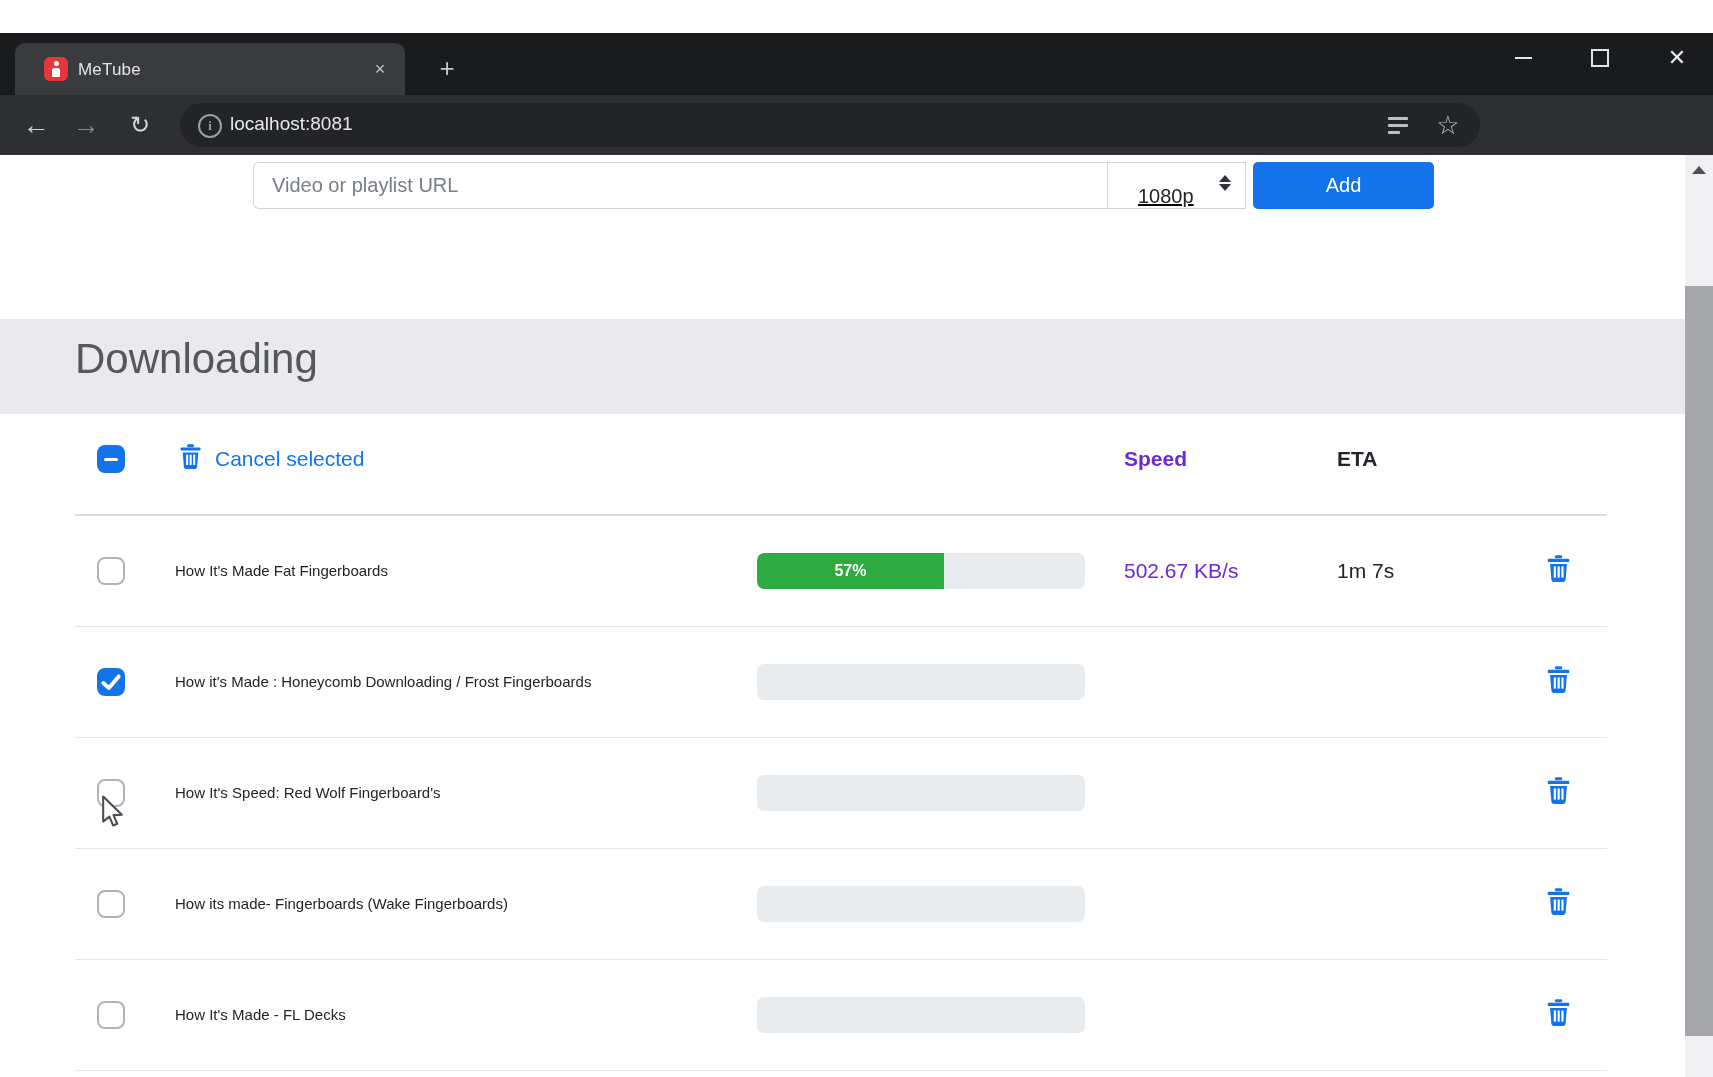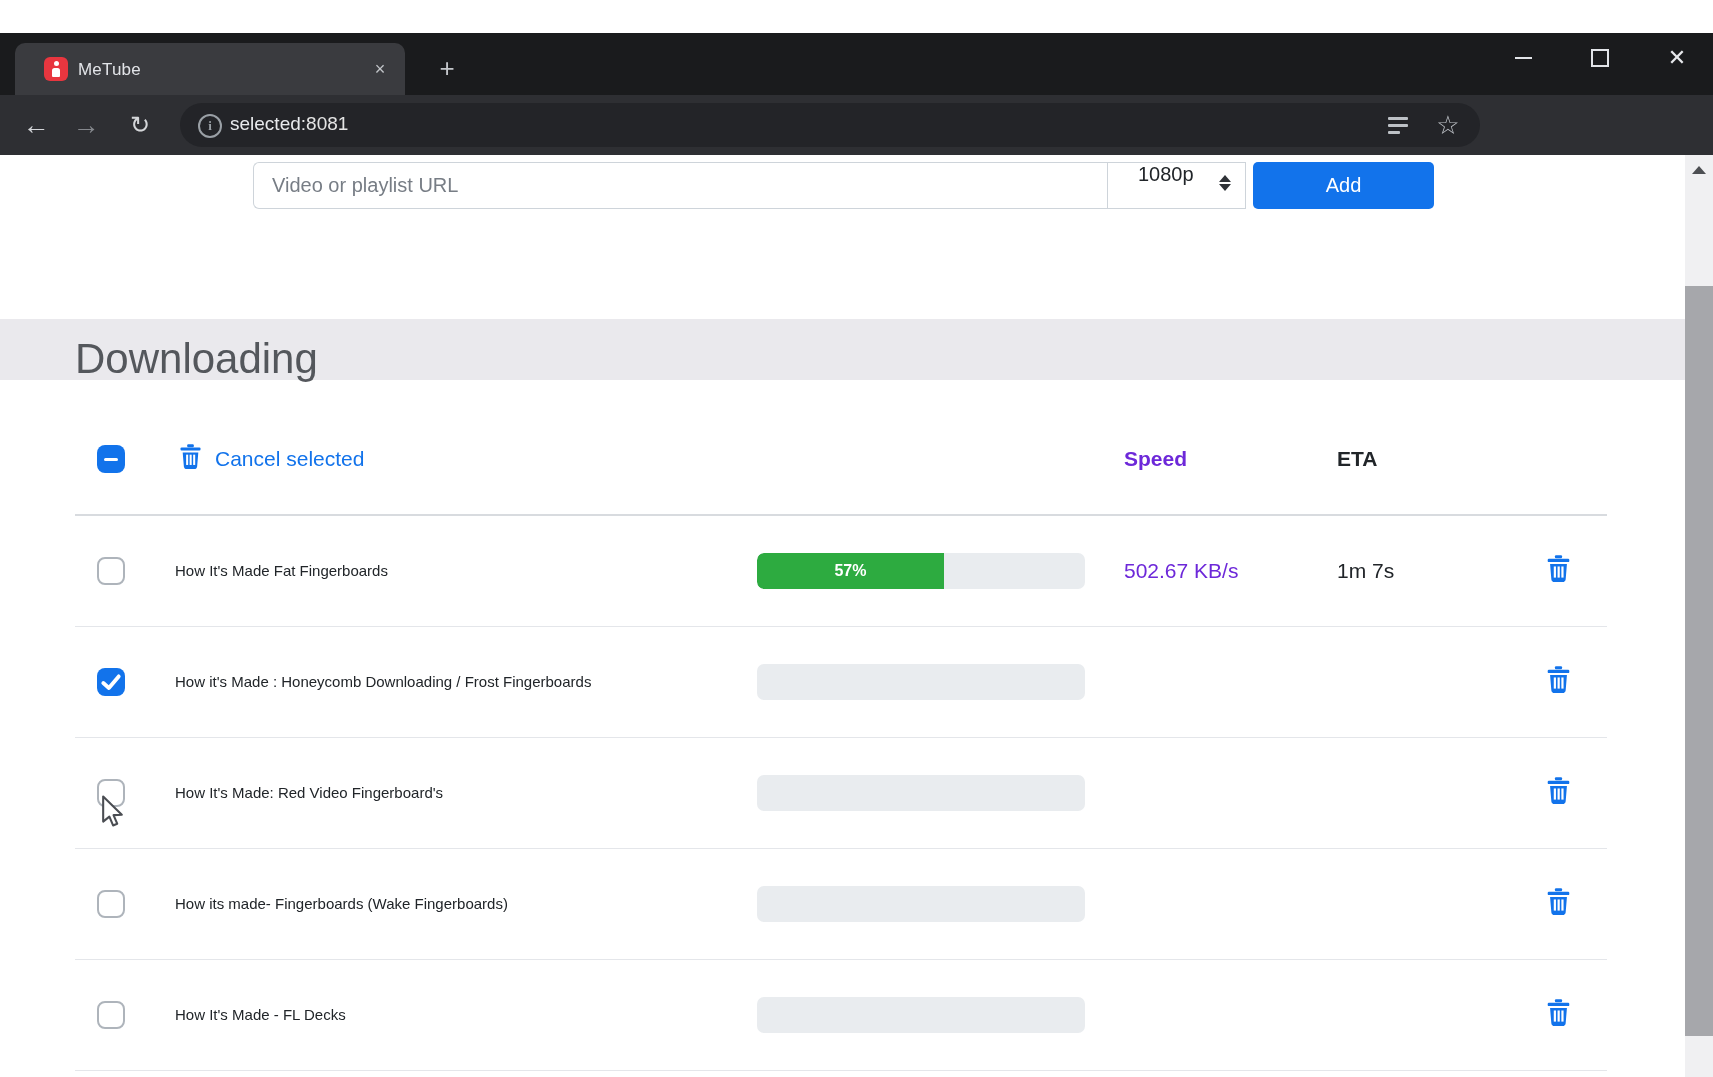--- a/index.html
+++ b/index.html
@@ -34,29 +34,29 @@
   .incog-label{position:absolute;left:1506px;top:80px;font-size:17px;color:#e6e8ea;}
   .incog-avatar{position:absolute;left:1606px;top:74px;width:36px;height:36px;border-radius:50%;background:#dadde1;}
   .kebab{position:absolute;left:1668px;top:74px;width:20px;height:36px;display:flex;flex-direction:column;align-items:center;justify-content:center;gap:4px;}
   .kebab i{width:4px;height:4px;border-radius:50%;background:#cfd2d6;display:block;}
 
   
   .page{position:absolute;left:0;top:122px;width:1713px;height:955px;background:#fff;}
 
   .url-input{position:absolute;left:253px;top:7px;width:854px;height:47px;border:1px solid #ced4da;border-right:none;border-radius:6px 0 0 6px;box-sizing:border-box;padding:0 18px;font-size:20px;color:#14532d;font-family:"Liberation Sans",sans-serif;outline:none;}
   .url-input::placeholder{color:#777d85;opacity:1;}
-  .quality{position:absolute;left:1107px;top:7px;width:139px;height:47px;border:1px solid #ced4da;box-sizing:border-box;background:#fff;display:flex;align-items:flex-start;}
+  .quality{position:absolute;left:1107px;top:7px;width:139px;height:47px;border:1px solid #ced4da;box-sizing:border-box;background:#fff;display:flex;align-items:flex-end;text-decoration:underline;}
   .quality .qv{margin-left:30px;font-size:20px;color:#212529;}
   .sel-arrows{position:absolute;right:14px;top:12px;display:flex;flex-direction:column;gap:2px;}
   .sel-arrows b{width:0;height:0;border-left:6px solid transparent;border-right:6px solid transparent;display:block;}
   .sel-arrows b.up{border-bottom:7px solid #2f3237;}
   .sel-arrows b.down{border-top:7px solid #2f3237;}
   .add-btn{position:absolute;left:1253px;top:7px;width:181px;height:47px;background:#1273eb;border:none;border-radius:5px;color:#fff;font-size:20px;font-family:"Liberation Sans",sans-serif;}
 
-  .section-band{position:absolute;left:0;top:164px;width:1713px;height:61px;background:#eae9ed;}
+  .section-band{position:absolute;left:0;top:164px;width:1713px;height:95px;background:#eae9ed;}
   .section-title{position:absolute;left:75px;top:16px;font-size:42px;font-weight:300;color:#54575c;}
 
   .table{position:absolute;left:75px;top:249px;width:1532px;}
   .thead{position:relative;height:110px;border-bottom:2px solid #d8dbdf;}
   .row{position:relative;height:110px;border-bottom:1px solid #e4e6ea;}
   .row.last{border-bottom:none;height:44px;overflow:visible;}
 
   .vcenter{position:absolute;top:50%;transform:translateY(-50%);}
   .checkbox{left:22px;width:28px;height:28px;border-radius:8px;box-sizing:border-box;border:2px solid #aeb4bb;background:#fff;}
   .checkbox.checked,.checkbox.indeterminate{border:none;background:#1273eb;}
@@ -109,21 +109,21 @@
       </div>
     <div class="winctl win-close">✕</div>
   </div>
 
   <div class="toolbar">
     <div class="navbtn nav-back">←</div>
     <div class="navbtn nav-fwd">→</div>
     <div class="navbtn nav-reload">↻</div>
     <div class="omnibox">
       <span class="info-ic">i</span>
-      <span class="url"><span>selected</span><span class="port">:8081</span></span>
+      <span class="url"><span>localhost</span><span class="port">:8081</span></span>
       <span class="omni-ic rl-ic">
           <i></i>
           <i></i>
           <i></i>
         </span>
       <span class="omni-ic star-ic">☆</span>
     </div>
     <span class="incog-label">Incognito</span>
     <span class="incog-avatar">
       <svg width="36" height="36" viewBox="0 0 36 36">
@@ -212,21 +212,21 @@
               <rect x="1.6" y="2.4" width="12.8" height="2" rx="0.7" fill="#1273eb"></rect>
               <path d="M3 5.6 h10 l-0.75 8.9 c-0.08 1 -0.85 1.7 -1.8 1.7 h-4.9 c-0.95 0 -1.72 -0.7 -1.8 -1.7 Z" fill="#1273eb"></path>
               <rect x="5.2" y="7" width="1.3" height="6.6" fill="#fff"></rect>
               <rect x="7.45" y="7" width="1.3" height="6.6" fill="#fff"></rect>
               <rect x="9.7" y="7" width="1.3" height="6.6" fill="#fff"></rect>
             </svg></span>
       </div>
 
       <div class="row">
         <span class="vcenter checkbox unchecked"></span>
-        <span class="vcenter col-title">How It's Made: Red Video Fingerboard's</span>
+        <span class="vcenter col-title">How It's Speed: Red Wolf Fingerboard's</span>
         <span class="vcenter progress"></span>
         <span class="vcenter col-speed"></span>
         <span class="vcenter col-eta"></span>
         <span class="vcenter trash-cell"><svg width="27" height="29" viewBox="0 0 16 17">
               <rect x="5.9" y="0.4" width="4.2" height="1.8" rx="0.6" fill="#1273eb"></rect>
               <rect x="1.6" y="2.4" width="12.8" height="2" rx="0.7" fill="#1273eb"></rect>
               <path d="M3 5.6 h10 l-0.75 8.9 c-0.08 1 -0.85 1.7 -1.8 1.7 h-4.9 c-0.95 0 -1.72 -0.7 -1.8 -1.7 Z" fill="#1273eb"></path>
               <rect x="5.2" y="7" width="1.3" height="6.6" fill="#fff"></rect>
               <rect x="7.45" y="7" width="1.3" height="6.6" fill="#fff"></rect>
               <rect x="9.7" y="7" width="1.3" height="6.6" fill="#fff"></rect>

